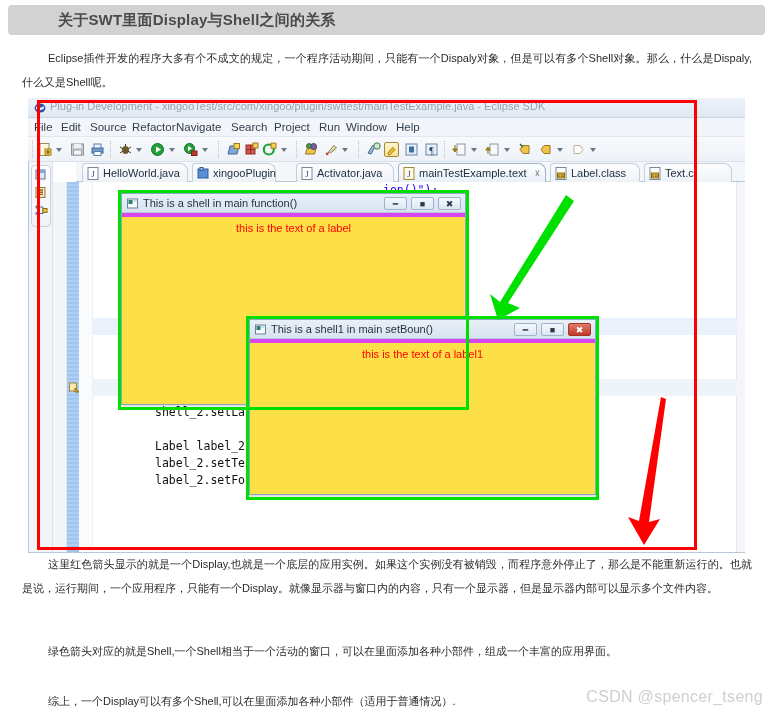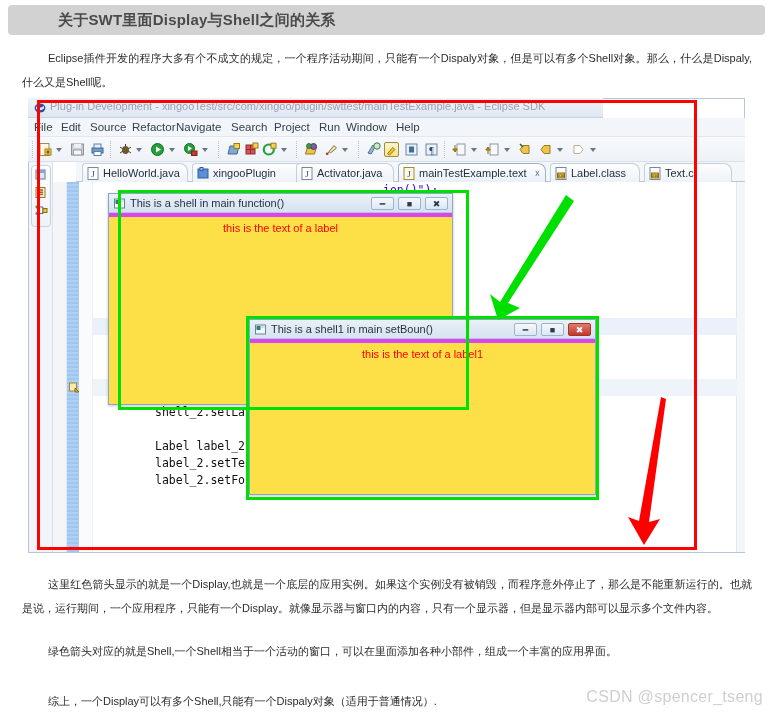--- a/index.html
+++ b/index.html
@@ -34,21 +34,21 @@
   
   .shot {
     position: absolute; left: 28px; top: 98px; width: 717px; height: 455px;
     background: #ffffff; overflow: hidden;
   }
   
   .shot-edge { position:absolute; inset:0; border:1px solid #b9c6d6; }
 
   
   .ecl-title {
-    position:absolute; left:0; top:0; width:575px; height:20px;
+    position:absolute; left:0; top:0; width:717px; height:20px;
     background: linear-gradient(#eef3f9,#dfe8f2);
     border-bottom:1px solid #c7d3e0;
   }
   .ecl-title-ico {
     position:absolute; left:6px; top:4px; width:12px; height:12px;
   }
   .ecl-title-text {
     position:absolute; left:22px; top:2px; font-size:11px; color:#7b8a99;
     white-space:nowrap; opacity:.75;
   }
@@ -348,21 +348,21 @@
 
     <div class="ecl-tabs">
       <div class="tab" style="left:6px; width:106px;">
         <svg class="tico" viewBox="0 0 12 13">
           <rect x="1" y="0.5" width="10" height="12" fill="#fff" stroke="#7a8896"></rect>
           <text x="6" y="10" font-size="9" text-anchor="middle" fill="#2a4fa8" font-family="serif">J</text>
         </svg>
         <span>HelloWorld.java</span>
       </div>
 
-      <div class="tab" style="left:116px; width:120px;">
+      <div class="tab" style="left:116px; width:84px;">
         <svg class="tico" viewBox="0 0 12 13">
           <rect x="1" y="2" width="10" height="9" fill="#5b8fd6" stroke="#2e5d9e"></rect>
           <rect x="3" y="0.5" width="3" height="3" fill="#9ec2ea" stroke="#2e5d9e"></rect>
         </svg>
         <span>xingooPlugin</span>
       </div>
 
       <div class="tab" style="left:220px; width:98px;">
         <svg class="tico" viewBox="0 0 12 13">
           <rect x="1" y="0.5" width="10" height="12" fill="#fff" stroke="#7a8896"></rect>
@@ -442,21 +442,21 @@
         <div class="ln" style="top:222px; left:58px;">shell_2.setLayo</div>
         <div class="ln" style="top:256px; left:58px;">Label label_2 =</div>
         <div class="ln st" style="top:256px; left:188px;">new Label(shell_2,SWT.CENTER);</div>
         <div class="ln" style="top:273px; left:58px;">label_2.setText(</div>
         <div class="ln st" style="top:273px; left:188px;">"this is the text of a label1"</div>
         <div class="ln" style="top:273px; left:414px;">);</div>
         <div class="ln" style="top:290px; left:58px;">label_2.setForeground(color);</div>
       </div>
     </div>
 
-    <div class="swtwin" style="left:80px; top:95px; width:345px; height:212px;">
+    <div class="swtwin" style="left:93px; top:95px; width:345px; height:212px;">
       <div class="swt-tb">
         <svg class="swt-ico" viewBox="0 0 11 11">
           <rect x="0.5" y="1" width="10" height="9" fill="#f4f8fc" stroke="#6b8299"></rect>
           <rect x="1.5" y="2" width="4" height="4" fill="#2f7f6f"></rect>
           <rect x="6" y="2" width="3.5" height="2" fill="#cfe0ef"></rect>
         </svg>
         <div class="swt-title">This is a shell in main function()</div>
         <div class="swt-btn" style="right:58px;">
             <i>━</i>
           </div>
@@ -506,27 +506,27 @@
   </div>
 
   <div class="redbox" style="left:37px; top:100px; width:660px; height:450px;"></div>
 
   <svg class="arrow-svg" style="left:620px; top:395px; width:130px; height:160px;" viewBox="0 0 130 160">
     <g fill="#ff0000" stroke="none">
       <path d="M41 2 L19 126 L8 122 L24 150 L40 124 L29 127 L46 4 Z"></path>
     </g>
   </svg>
 
-  <div class="para" style="left:22px; top:572px; width:730px;">
+  <div class="para" style="left:22px; top:552px; width:730px;">
     <span class="ind"></span><span>这里红色箭头显示的就是一个Display,也就是一个底层的应用实例。如果这个实例没有被销毁，而程序意外停止了，那么是不能重新运行的。也就是说，运行期间，一个应用程序，只能有一个Display。就像显示器与窗口内的内容，只有一个显示器，但是显示器内部可以显示多个文件内容。</span>
   </div>
 
   <div class="para" style="left:22px; top:639px; width:730px;">
     <span class="ind"></span><span>绿色箭头对应的就是Shell,一个Shell相当于一个活动的窗口，可以在里面添加各种小部件，组成一个丰富的应用界面。</span>
   </div>
 
   <div class="para" style="left:22px; top:689px; width:730px;">
-    <span class="ind"></span><span>综上，一个Display可以有多个Shell,只能有一个Dispaly对象（适用于普通情况）.</span>
+    <span class="ind"></span><span>综上，一个Display可以有多个Shell,可以在里面添加各种小部件（适用于普通情况）.</span>
   </div>
 
   <div class="wm">CSDN @spencer_tseng</div>
 
 </div>
 
 </body></html>

